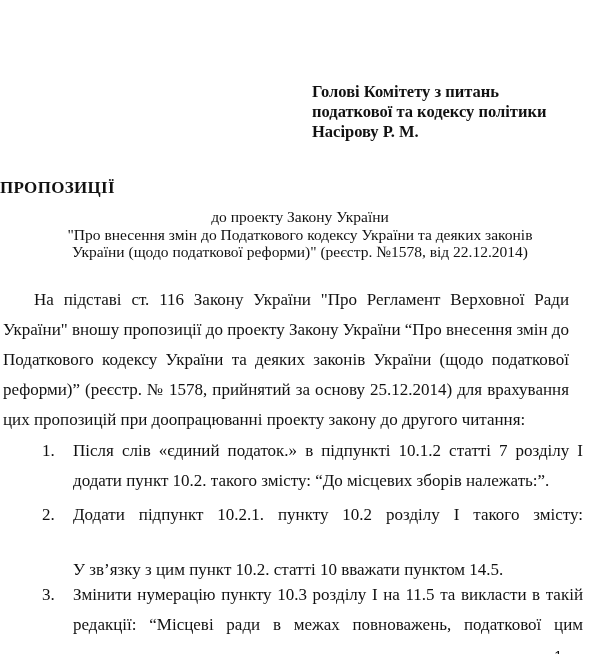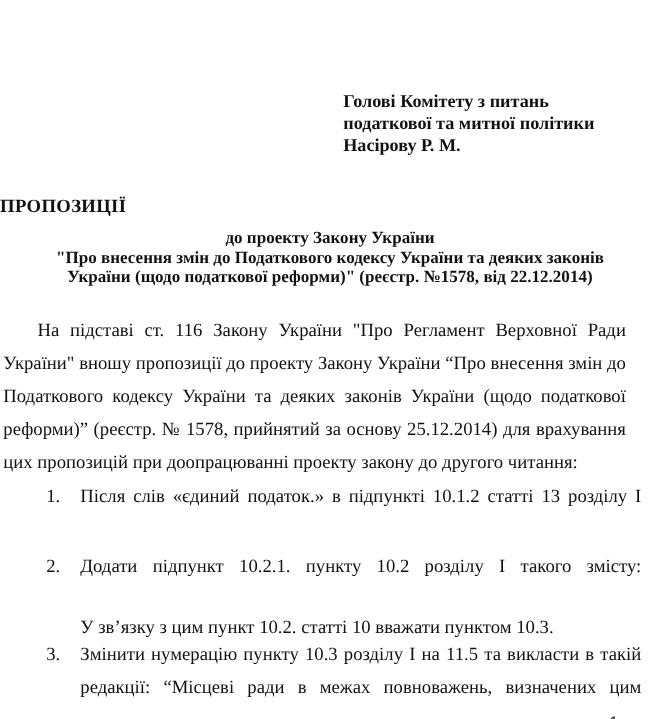--- a/index.html
+++ b/index.html
@@ -41,21 +41,21 @@
       font-weight: bold;
       font-size: 17px;
       letter-spacing: 0.3px;
     }
     .subtitle {
       position: absolute;
       left: 0;
       width: 600px;
       top: 180px;
       text-align: center;
-      font-weight: bold;
+      font-weight: normal;
       font-size: 15.5px;
       line-height: 17.5px;
     }
     .subtitle div { white-space: nowrap; }
     .intro {
       position: absolute;
       left: 3px;
       width: 566px;
       top: 257px;
       font-size: 17px;
@@ -110,54 +110,55 @@
       font-size: 14px;
     }
   </style>
 </head>
 <body>
 
 <div class="page">
 
   <div class="addressee">
     <div>Голові Комітету з питань</div>
-    <div>податкової та митної політики</div>
+    <div>податкової та кодексу політики</div>
     <div>Насірову Р. М.</div>
   </div>
 
   <div class="doc-title">ПРОПОЗИЦІЇ</div>
 
   <div class="subtitle">
     <div>до проекту Закону України</div>
     <div>"Про внесення змін до Податкового кодексу України та деяких законів</div>
     <div>України (щодо податкової реформи)" (реєстр. №1578, від 22.12.2014)</div>
   </div>
 
   <div class="intro">На підставі ст. 116 Закону України "Про Регламент Верховної Ради України" вношу пропозиції до проекту Закону України “Про внесення змін до Податкового кодексу України та деяких законів України (щодо податкової реформи)” (реєстр. № 1578, прийнятий за основу 25.12.2014) для врахування цих пропозицій при доопрацюванні проекту закону до другого читання:</div>
 
   <div class="list">
 
     <div class="list-item" style="top:408px;">
       <span class="list-num" style="line-height:30px;">1.</span>
       <div class="list-text">
-        <span class="line">Після  слів «єдиний податок.» в підпункті 10.1.2 статті 13 розділу І</span>
+        <span class="line">Після  слів «єдиний податок.» в підпункті 10.1.2 статті 7 розділу І</span>
+        <span class="line last">додати пункт 10.2. такого змісту: “До місцевих зборів належать:”.</span>
       </div>
     </div>
 
     <div class="list-item" style="top:472px;">
       <span class="list-num" style="line-height:30px;">2.</span>
       <div class="list-text">
         <span class="line">Додати підпункт 10.2.1. пункту 10.2 розділу І такого змісту:</span>
       </div>
     </div>
-    <div class="list-note" style="top:530px;line-height:24px;">У зв’язку з цим пункт 10.2. статті 10 вважати пунктом 10.3.</div>
+    <div class="list-note" style="top:530px;line-height:24px;">У зв’язку з цим пункт 10.2. статті 10 вважати пунктом 14.5.</div>
 
     <div class="list-item" style="top:552px;">
       <span class="list-num" style="line-height:30px;">3.</span>
       <div class="list-text">
         <span class="line">Змінити нумерацію пункту 10.3 розділу І на 11.5 та викласти в такій</span>
-        <span class="line">редакції: “Місцеві ради в межах повноважень, визначених цим</span>
+        <span class="line">редакції: “Місцеві ради в межах повноважень, податкової цим</span>
       </div>
     </div>
   </div>
 
   <div class="page-number">1</div>
 </div>
 
 </body></html>

